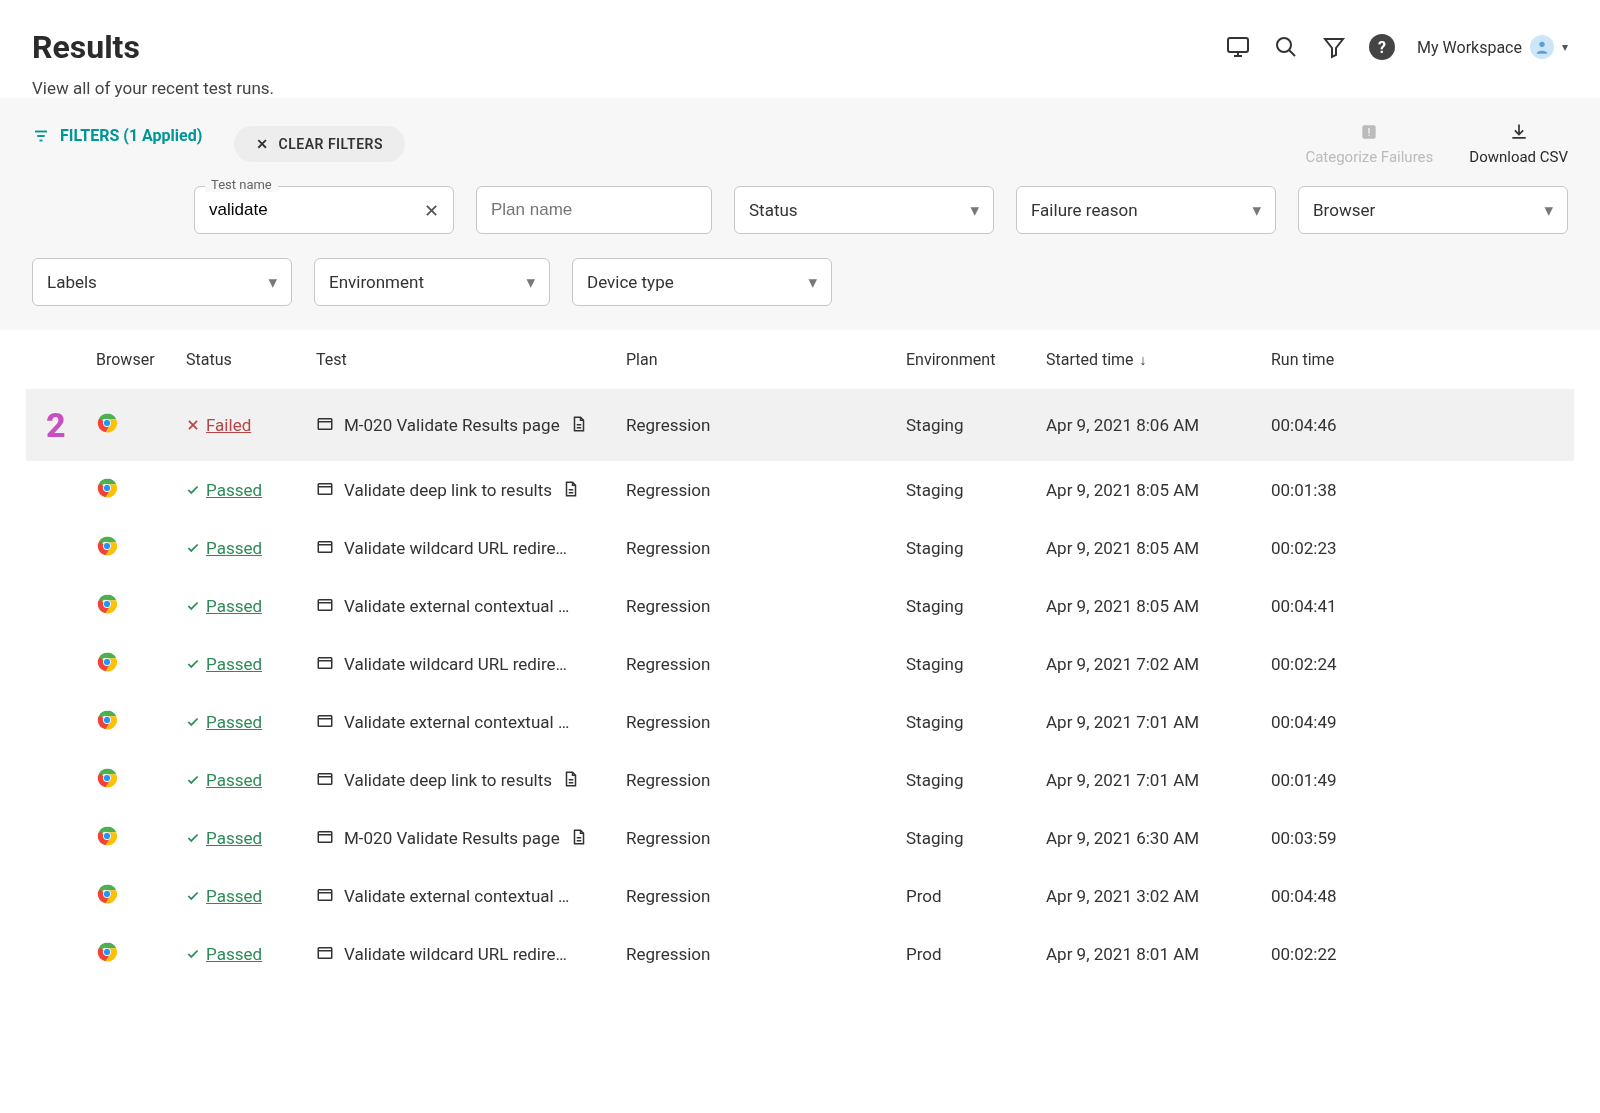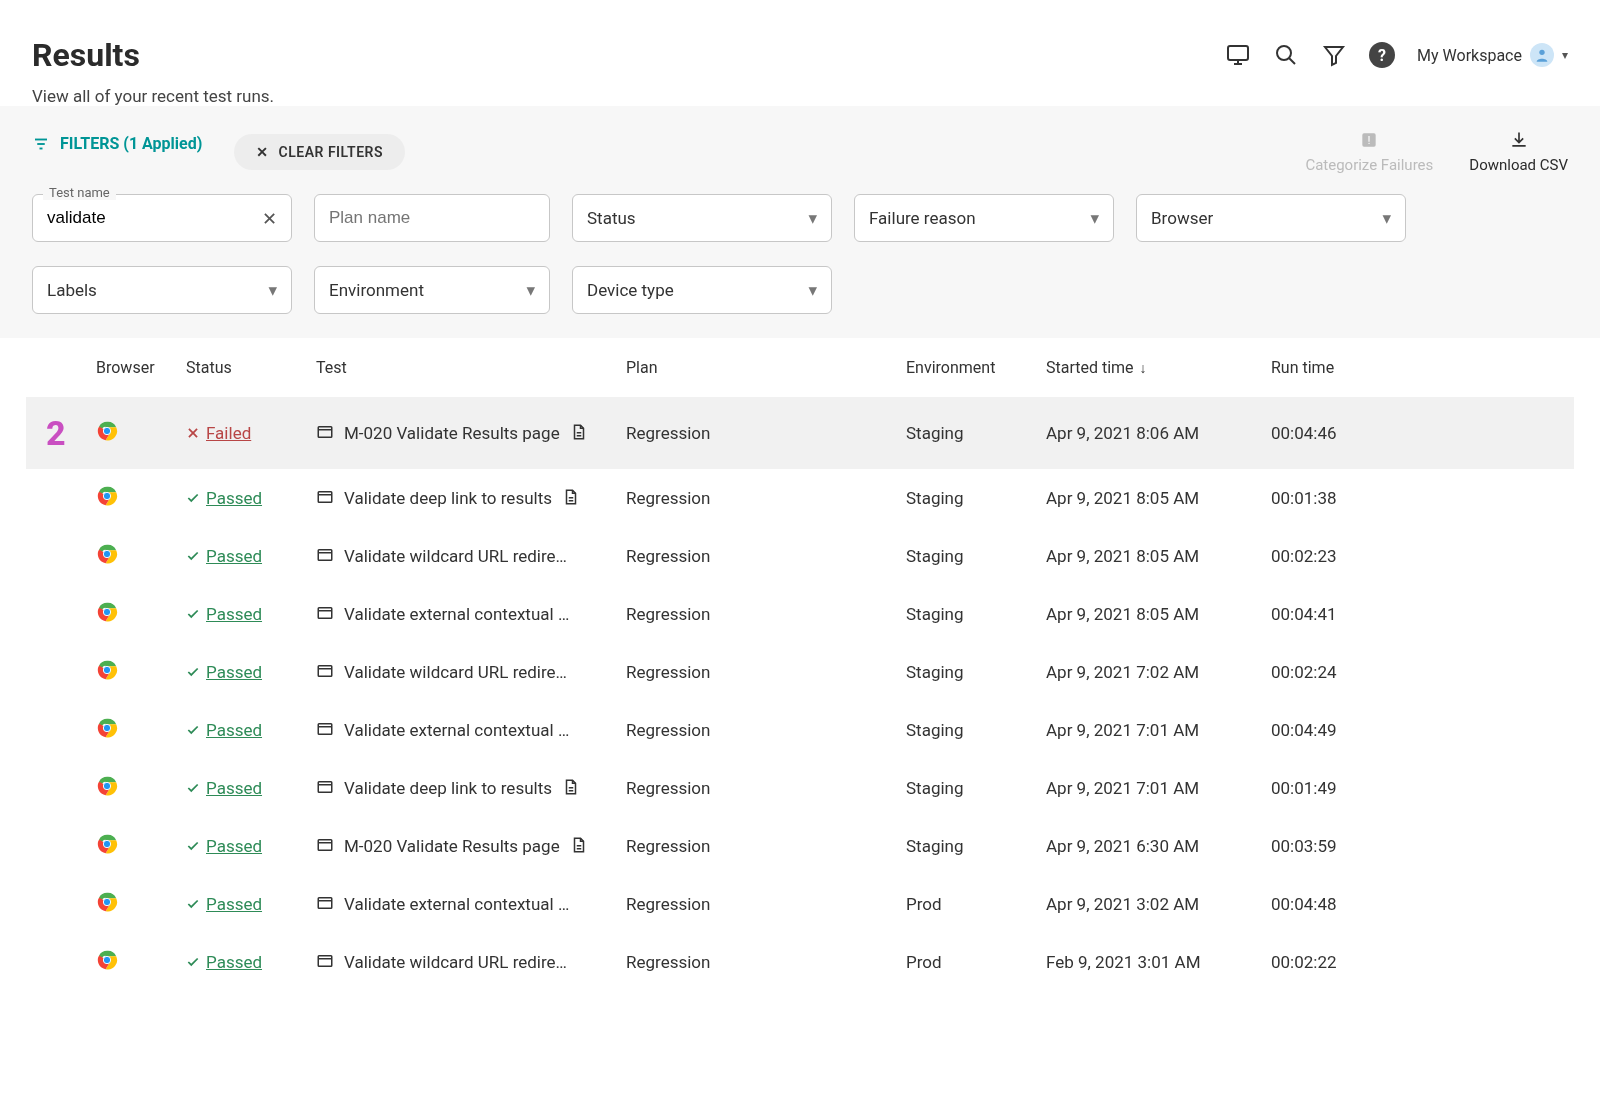--- a/index.html
+++ b/index.html
@@ -1,17 +1,17 @@
 <!DOCTYPE html>
 <html><head>
 <meta charset="utf-8">
 <style>
 * { box-sizing: border-box; margin: 0; padding: 0; }
 body { font-family: -apple-system, BlinkMacSystemFont, "Segoe UI", Roboto, sans-serif; background: #fff; color: #2b2b2b; width: 1600px; }
-.page { padding: 16px 32px; }
+.page { padding: 8px 32px; }
 .topbar { display: flex; align-items: flex-start; justify-content: space-between; padding-top: 20px; }
 .title-area h1 { font-size: 32px; font-weight: 700; color: #2b2b2b; margin-bottom: 12px; }
 .title-area p { font-size: 17px; color: #444; }
 .top-actions { display: flex; align-items: center; gap: 22px; margin-top: 6px; }
 .icon-btn { width: 26px; height: 26px; display: flex; align-items: center; justify-content: center; cursor: pointer; color: #333; }
 .icon-btn svg { width: 24px; height: 24px; }
 .help-circle { width: 26px; height: 26px; border-radius: 50%; background: #444; color: #fff; display: flex; align-items: center; justify-content: center; font-weight: 700; font-size: 16px; cursor: pointer; }
 .workspace { display: flex; align-items: center; gap: 8px; font-size: 16px; color: #333; cursor: pointer; }
 .avatar { width: 24px; height: 24px; border-radius: 50%; background: #cde5f7; display: flex; align-items: center; justify-content: center; }
 .avatar svg { width: 16px; height: 16px; }
@@ -21,21 +21,21 @@
 .tab.active { color: #3a3aa3; border-bottom-color: #3a3aa3; }
 .filter-row { display: flex; align-items: center; justify-content: space-between; padding: 24px 0 10px; background: #f7f7f7; margin: 0 -32px; padding-left: 32px; padding-right: 32px; }
 .filter-left { display: flex; align-items: flex-start; gap: 32px; }
 .filters-label { display: flex; align-items: center; gap: 10px; color: #009596; font-weight: 700; font-size: 16px; cursor: pointer; }
 .clear-pill { display: flex; align-items: center; gap: 10px; background: #ededed; border-radius: 22px; padding: 10px 22px; font-size: 14px; font-weight: 600; letter-spacing: 0.5px; cursor: pointer; color: #333; }
 .clear-pill .x { font-weight: 700; }
 .filter-right { display: flex; align-items: flex-end; gap: 36px; }
 .right-action { display: flex; flex-direction: column; align-items: center; gap: 6px; font-size: 15px; cursor: pointer; }
 .right-action.disabled { color: #bbb; }
 .right-action svg { width: 20px; height: 20px; }
-.field-row { display: flex; gap: 22px; background: #f7f7f7; margin: 0 -32px; padding: 10px 32px 24px; flex-wrap: wrap; }
+.field-row { display: flex; gap: 22px; background: #f7f7f7; margin: 0 -32px; padding: 10px 32px 24px; flex-wrap: wrap; justify-content: flex-end; }
 .field-row2 { display: flex; gap: 22px; background: #f7f7f7; margin: 0 -32px; padding: 0 32px 24px; flex-wrap: wrap; }
 .field { position: relative; border: 1px solid #c7c7c7; border-radius: 6px; background: #fff; height: 48px; display: flex; align-items: center; padding: 0 14px; font-size: 17px; color: #333; cursor: pointer; }
 .field input { border: none; outline: none; font-size: 17px; width: 100%; background: transparent; }
 .field .dd { margin-left: auto; color: #777; }
 .field .clr { margin-left: auto; color: #555; cursor: pointer; font-size: 18px; }
 .field-legend { position: absolute; top: -10px; left: 10px; background: #f7f7f7; padding: 0 6px; font-size: 13px; color: #666; }
 .w-250 { width: 260px; }
 .w-230 { width: 236px; }
 .w-260 { width: 270px; }
 .table-wrap { background: #fff; border-radius: 6px 6px 0 0; margin: 0 -6px; }
@@ -504,19 +504,19 @@
     <div class="test-cell">
       <span class="mini-icon"><svg viewBox="0 0 24 24" fill="none" stroke="#333" stroke-width="2">
                 <rect x="3" y="5" width="18" height="14" rx="1"></rect>
                 <line x1="3" y1="9" x2="21" y2="9"></line>
               </svg></span>
       <span class="name">Validate wildcard URL redirects</span>
 
     </div>
     <div>Regression</div>
     <div>Prod</div>
-    <div>Feb 9, 2021 3:01 AM</div>
+    <div>Apr 9, 2021 8:01 AM</div>
     <div>00:02:22</div>
   </div>
       </div>
 </div>
 
 </div>
 
 </body></html>

